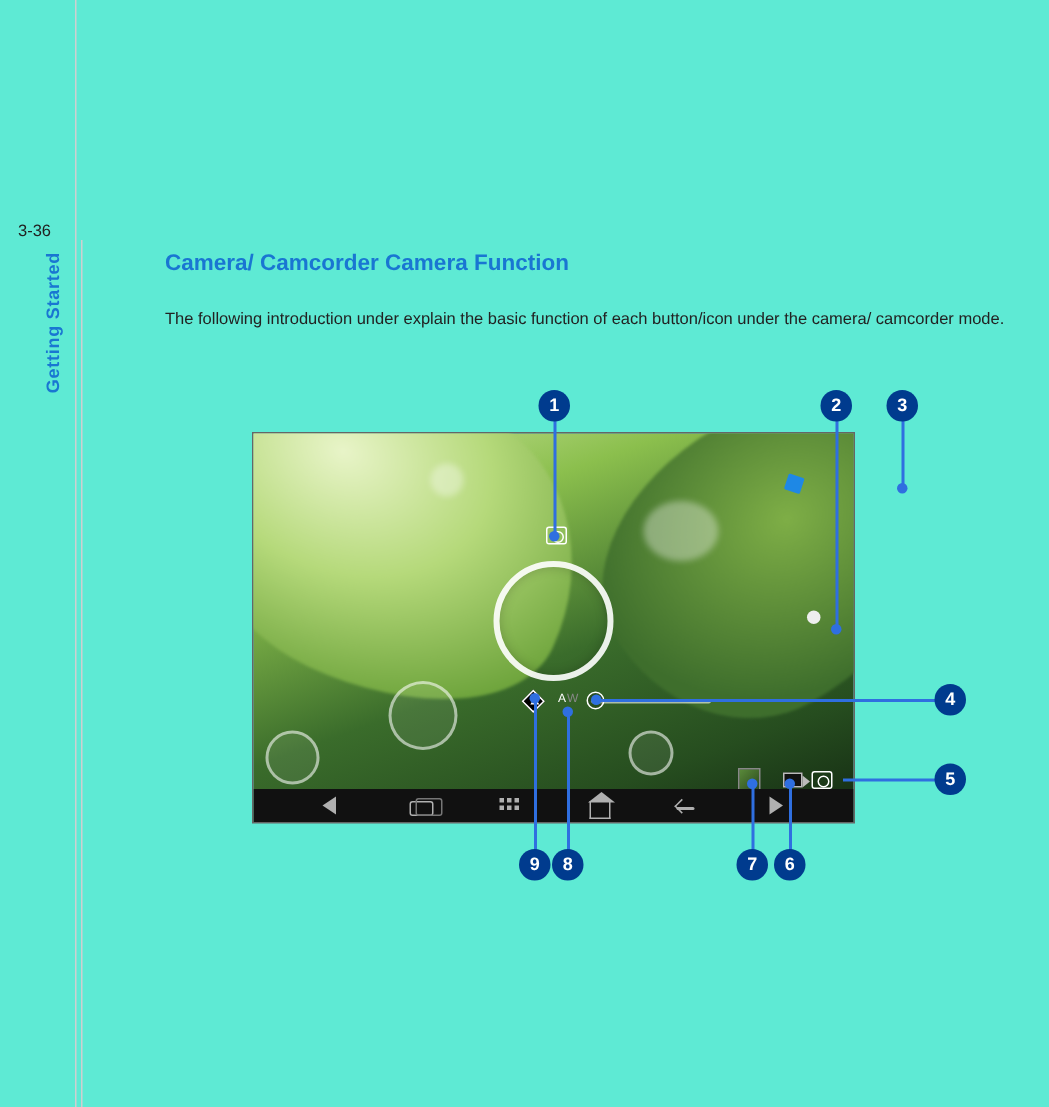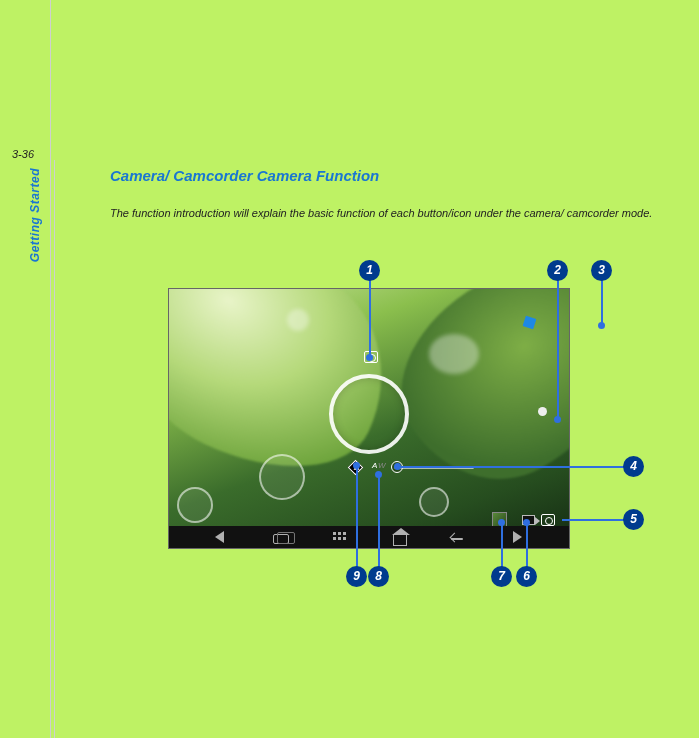--- a/index.html
+++ b/index.html
@@ -8,22 +8,21 @@
     height: 738px;
     background: #fff;
     font-family: Arial, Helvetica, sans-serif;
     position: relative;
     overflow: hidden;
   }
   .page {
     width: 699px;
     height: 738px;
     position: relative;
-    background: #bef264;
-    font-style: italic;
+    background: #5eead4;
   }
   .page-number {
     position: absolute;
     left: 12px;
     top: 148px;
     font-size: 11px;
     color: #222;
   }
   .vline-left-outer {
     position: absolute;
@@ -310,21 +309,21 @@
 
   <div class="page-number">3-36</div>
 
   <div class="vline-left-outer"></div>
   <div class="vline-left-inner"></div>
 
   <div class="sidebar-text">Getting Started</div>
 
   <div class="content">
     <div class="heading">Camera/ Camcorder Camera Function</div>
-    <div class="intro">The function introduction will explain the basic function of each button/icon under the camera/ camcorder mode.</div>
+    <div class="intro">The following introduction under explain the basic function of each button/icon under the camera/ camcorder mode.</div>
   </div>
 
   <div class="figure-area">
 
     <div class="screenshot">
       <div class="leaf1"></div>
       <div class="leaf2"></div>
       <div class="bokeh" style="left:90px;top:165px;"></div>
       <div class="bokeh" style="left:8px;top:198px;width:36px;height:36px;"></div>
       <div class="bokeh" style="left:250px;top:198px;width:30px;height:30px;"></div>

